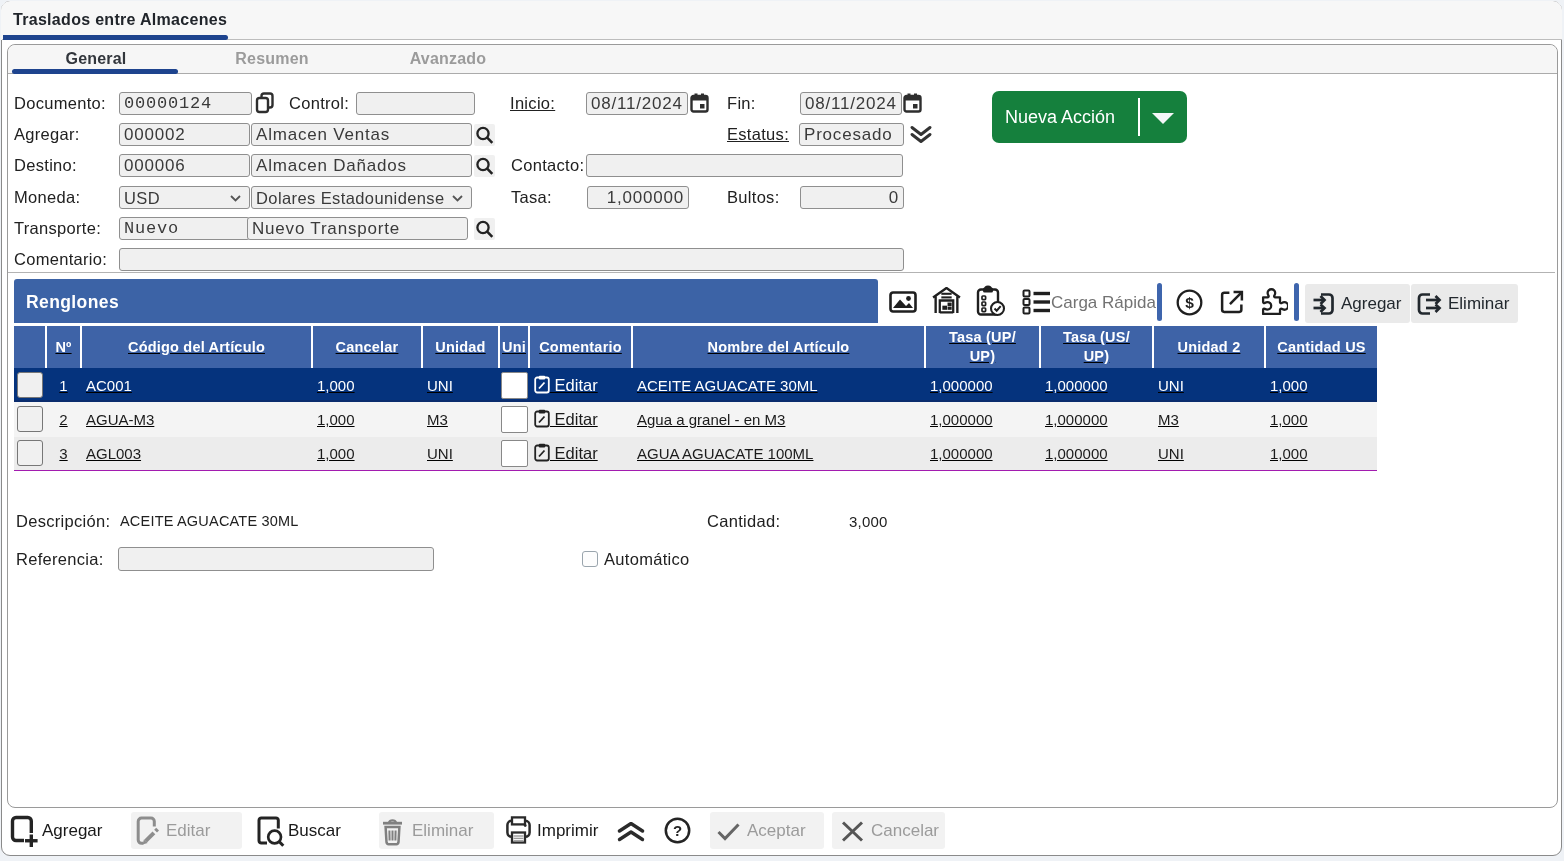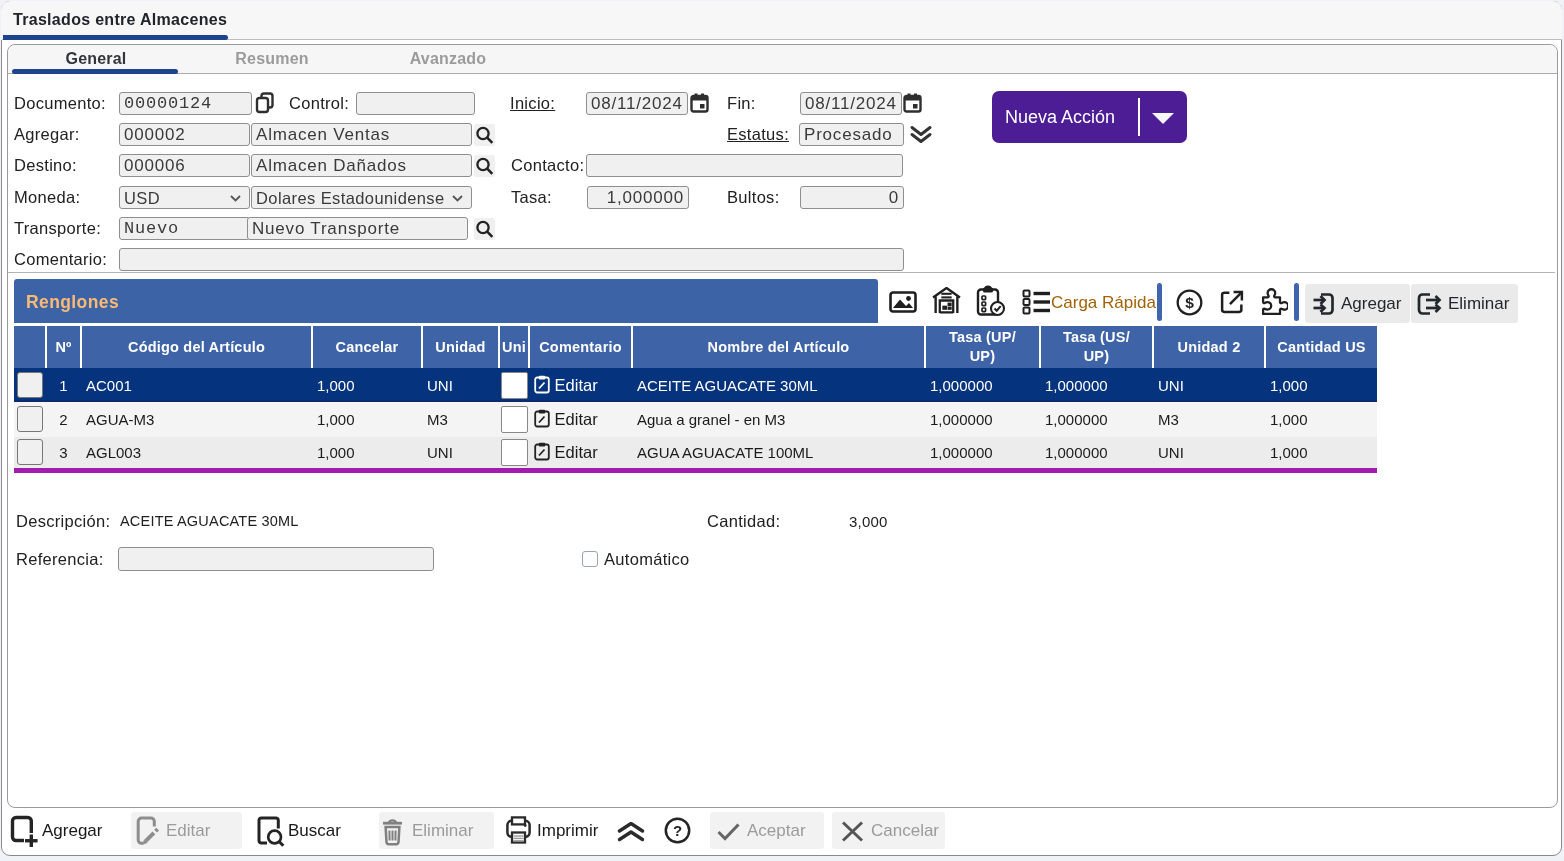--- a/index.html
+++ b/index.html
@@ -25,21 +25,21 @@
 .stile { position:absolute; width:21px; height:22px; background:#f0f0f0; border-radius:2px; }
 #grid th { background:#3e63a7; color:#fff; font-size:14.5px; font-weight:bold; height:42px; border-right:2px solid #fff; text-align:center; vertical-align:middle; line-height:1.3; padding:0; letter-spacing:0.2px; }
 #grid th.last { border-right:none; }
 #grid td { height:34.3px; font-size:15px; color:#1b1b1b; padding:0 5px; vertical-align:middle; white-space:nowrap; overflow:hidden; }
 #grid td.r { text-align:left; }
 #grid td.c { text-align:center; padding:0; }
 #grid tr.sel-row td { background:#05337d; color:#ffffff; box-shadow: inset 0 -2px 0 #0a2c6d; }
 #grid tr.row-a td { background:#f4f4f4; }
 #grid tr.row-b td { background:#ececec; }
 #grid tbody tr td:first-child { padding:0; }
-#grid { border-bottom:5px solid #a21caf; }
+#grid { border-bottom:1px solid #a21caf;text-decoration:underline; }
 .rsel { width:26px; height:26px; margin:0 0 0 3px; background:#f0f0f0; border:1px solid #777; border-radius:3px; }
 .ucb { width:27px; height:27px; margin-left:-3px; background:#fff; border:1px solid #888; border-radius:2px; }
 .edw, .edd { font-size:16.5px; }
 .edw { color:#fff; }
 .edd { color:#1b1b1b; }
 .tbt { position:absolute; top:812px; height:37px; line-height:38px; font-size:17px; color:#191919; }
 .tbt.dis { color:#9b9b9b; }
 .tbtn { position:absolute; top:812px; height:37px; background:#f2f2f2; border-radius:3px; }
 </style>
 </head>
@@ -123,31 +123,31 @@
 <div class="inp" style="left:119px;top:217px;width:131px;font-family:Liberation Mono, monospace;">Nuevo</div>
 <div class="inp" style="left:247px;top:217px;width:221px;">Nuevo Transporte</div>
 <div class="stile" style="left:474px;top:218px;"><svg width="21" height="22" viewBox="0 0 21 22">
       <circle cx="9" cy="9.5" r="5.6" fill="none" stroke="#222" stroke-width="2.3"></circle>
       <line x1="13.2" y1="13.7" x2="18.3" y2="18.8" stroke="#222" stroke-width="2.6"></line>
     </svg></div>
 
 <div class="lbl" style="left:14px;top:248px;">Comentario:</div>
 <div class="inp" style="left:119px;top:248px;width:785px;"></div>
 
-<div class="abs" style="left:992px;top:91px;width:195px;height:52px;background:#4c1d95;border-radius:7px;">
+<div class="abs" style="left:992px;top:91px;width:195px;height:52px;background:#15803d;border-radius:7px;">
   <div class="abs" style="left:13px;top:0;height:52px;line-height:52px;font-size:18px;color:#ffffff;">Nueva Acción</div>
   <div class="abs" style="left:146px;top:7px;width:2px;height:38px;background:#ffffff;"></div>
   <svg class="abs" style="left:159px;top:21px;" width="24" height="13" viewBox="0 0 24 13">
       <polygon points="1,1 23,1 12,12" fill="#f4f6f8"></polygon>
     </svg>
 </div>
 <div class="abs" style="left:8px;top:272px;width:1547px;height:1px;background:#b3b3b3;"></div>
 
 <div class="abs" style="left:14px;top:279px;width:864px;height:44px;background:#3c63a6;border-radius:3px 3px 0 0;">
-  <div class="abs" style="left:12px;top:0;height:36px;line-height:46px;font-size:17.5px;font-weight:bold;color:#fdba74;letter-spacing:0.4px;">Renglones</div>
+  <div class="abs" style="left:12px;top:0;height:36px;line-height:46px;font-size:17.5px;font-weight:bold;color:#ffffff;letter-spacing:0.4px;">Renglones</div>
 </div>
 <svg class="abs" style="left:889px;top:291px;" width="28" height="22" viewBox="0 0 28 22">
     <rect x="1.5" y="1.5" width="25" height="19" rx="2.5" fill="none" stroke="#1f1f1f" stroke-width="2.6"></rect>
     <circle cx="19.5" cy="7.5" r="2.4" fill="#1f1f1f"></circle>
     <path d="M4 17 L11 8.5 L17 15 L20 12 L24 17 Z" fill="#1f1f1f"></path>
   </svg>
 <svg class="abs" style="left:931px;top:286px;" width="31" height="29" viewBox="0 0 30 28">
     <path d="M2 11 L15 2 L28 11" fill="none" stroke="#1f1f1f" stroke-width="2.3" stroke-linejoin="round"></path>
     <path d="M4.5 10 L4.5 26 M25.5 10 L25.5 26" stroke="#1f1f1f" stroke-width="2.3"></path>
     <path d="M8.5 26 L8.5 14 L21.5 14 L21.5 26" fill="none" stroke="#1f1f1f" stroke-width="2.2"></path>
@@ -169,21 +169,21 @@
     <polyline points="18.5,23.5 20.7,25.7 24.7,21.2" fill="none" stroke="#1f1f1f" stroke-width="2"></polyline>
   </svg>
 <svg class="abs" style="left:1022px;top:289px;" width="29" height="26" viewBox="0 0 29 26">
     <rect x="1.5" y="1.5" width="6" height="6" rx="1" fill="none" stroke="#1f1f1f" stroke-width="2"></rect>
     <rect x="1.5" y="10" width="6" height="6" rx="1" fill="none" stroke="#1f1f1f" stroke-width="2"></rect>
     <rect x="1.5" y="18.5" width="6" height="6" rx="1" fill="none" stroke="#1f1f1f" stroke-width="2"></rect>
     <line x1="11.5" y1="4.5" x2="28" y2="4.5" stroke="#1f1f1f" stroke-width="3.4"></line>
     <line x1="11.5" y1="13" x2="28" y2="13" stroke="#1f1f1f" stroke-width="3.4"></line>
     <line x1="11.5" y1="21.5" x2="28" y2="21.5" stroke="#1f1f1f" stroke-width="3.4"></line>
   </svg>
-<div class="abs" style="left:1051px;top:291px;height:23px;line-height:23px;font-size:17px;color:#a16207;">Carga Rápida</div>
+<div class="abs" style="left:1051px;top:291px;height:23px;line-height:23px;font-size:17px;color:#737373;">Carga Rápida</div>
 <div class="abs" style="left:1157px;top:283px;width:5px;height:38px;background:#3e65ad;border-radius:2.5px;"></div>
 <svg class="abs" style="left:1176px;top:289px;" width="27" height="27" viewBox="0 0 27 27">
     <circle cx="13.5" cy="13.5" r="11.8" fill="none" stroke="#1f1f1f" stroke-width="2.3"></circle>
     <text x="13.5" y="19" font-size="15.5" font-weight="bold" fill="#1f1f1f" text-anchor="middle" font-family="Liberation Sans, sans-serif">$</text>
   </svg>
 <svg class="abs" style="left:1219px;top:289px;" width="26" height="26" viewBox="0 0 25 25">
     <path d="M10 3.5 H5 a2 2 0 0 0 -2 2 V20 a2 2 0 0 0 2 2 H19.5 a2 2 0 0 0 2 -2 V15" fill="none" stroke="#1f1f1f" stroke-width="2.4"></path>
     <line x1="10.5" y1="14.5" x2="21" y2="4" stroke="#1f1f1f" stroke-width="2.4"></line>
     <polyline points="14,3 22,3 22,11" fill="none" stroke="#1f1f1f" stroke-width="2.4"></polyline>
   </svg>

